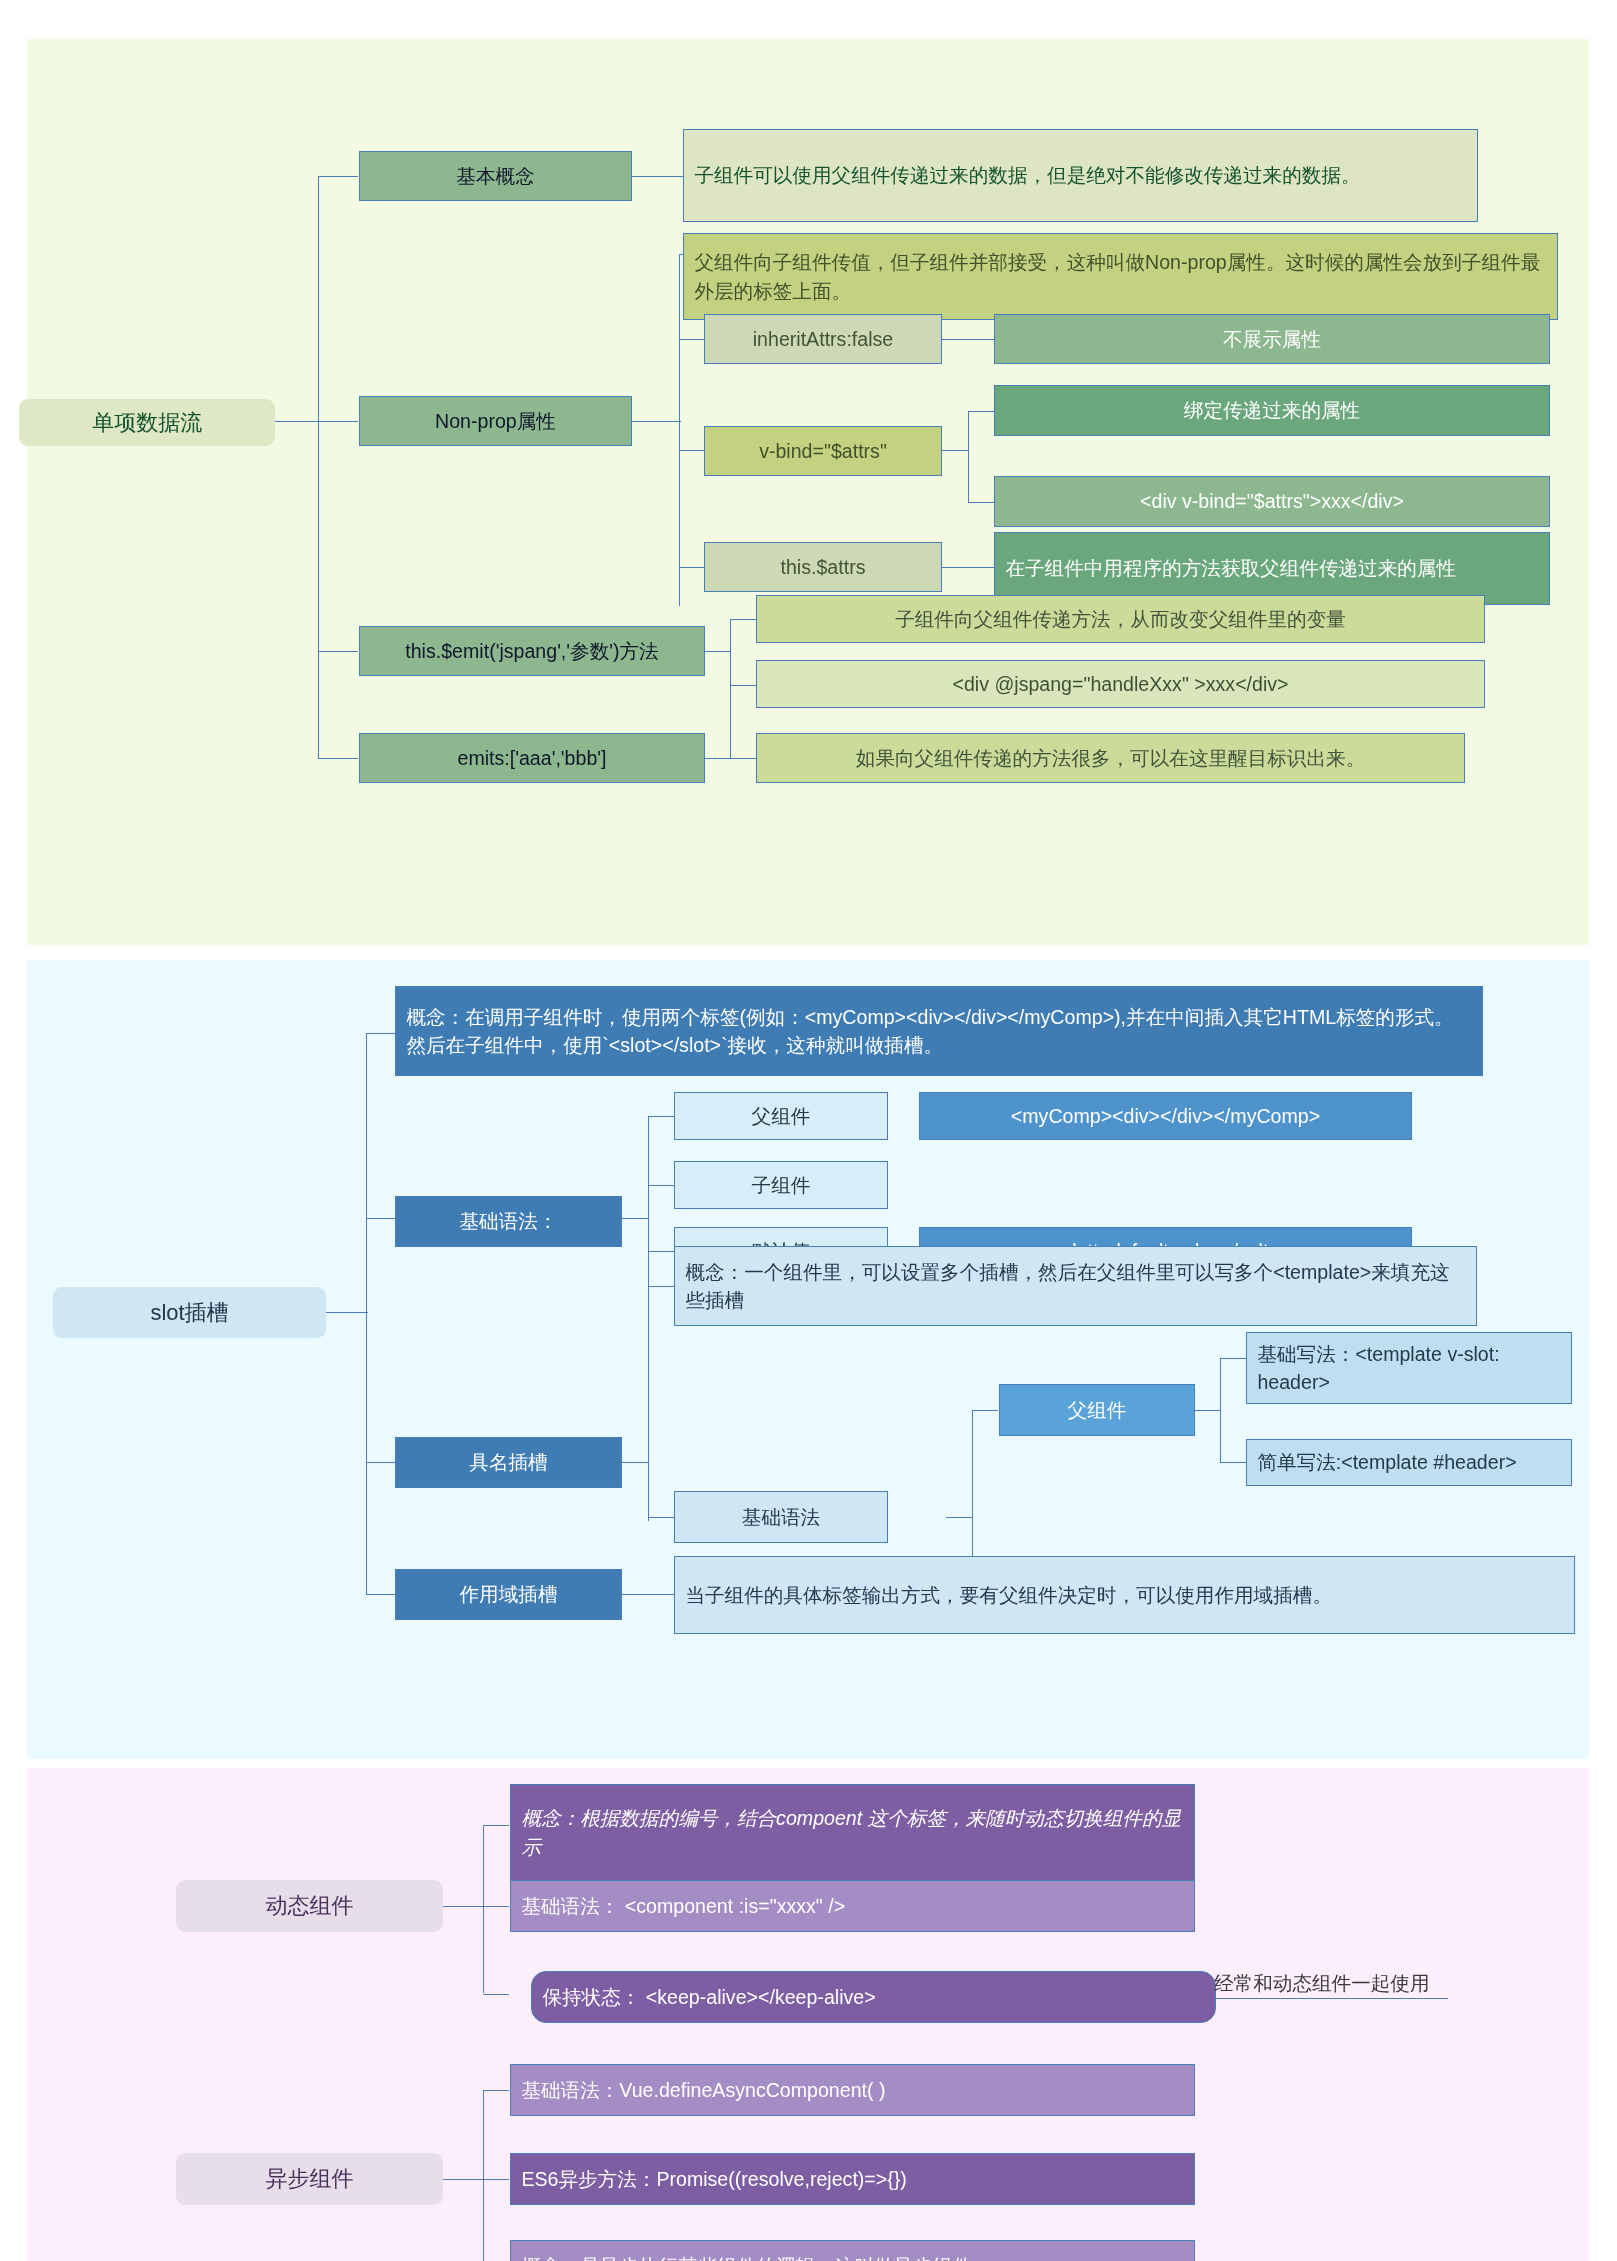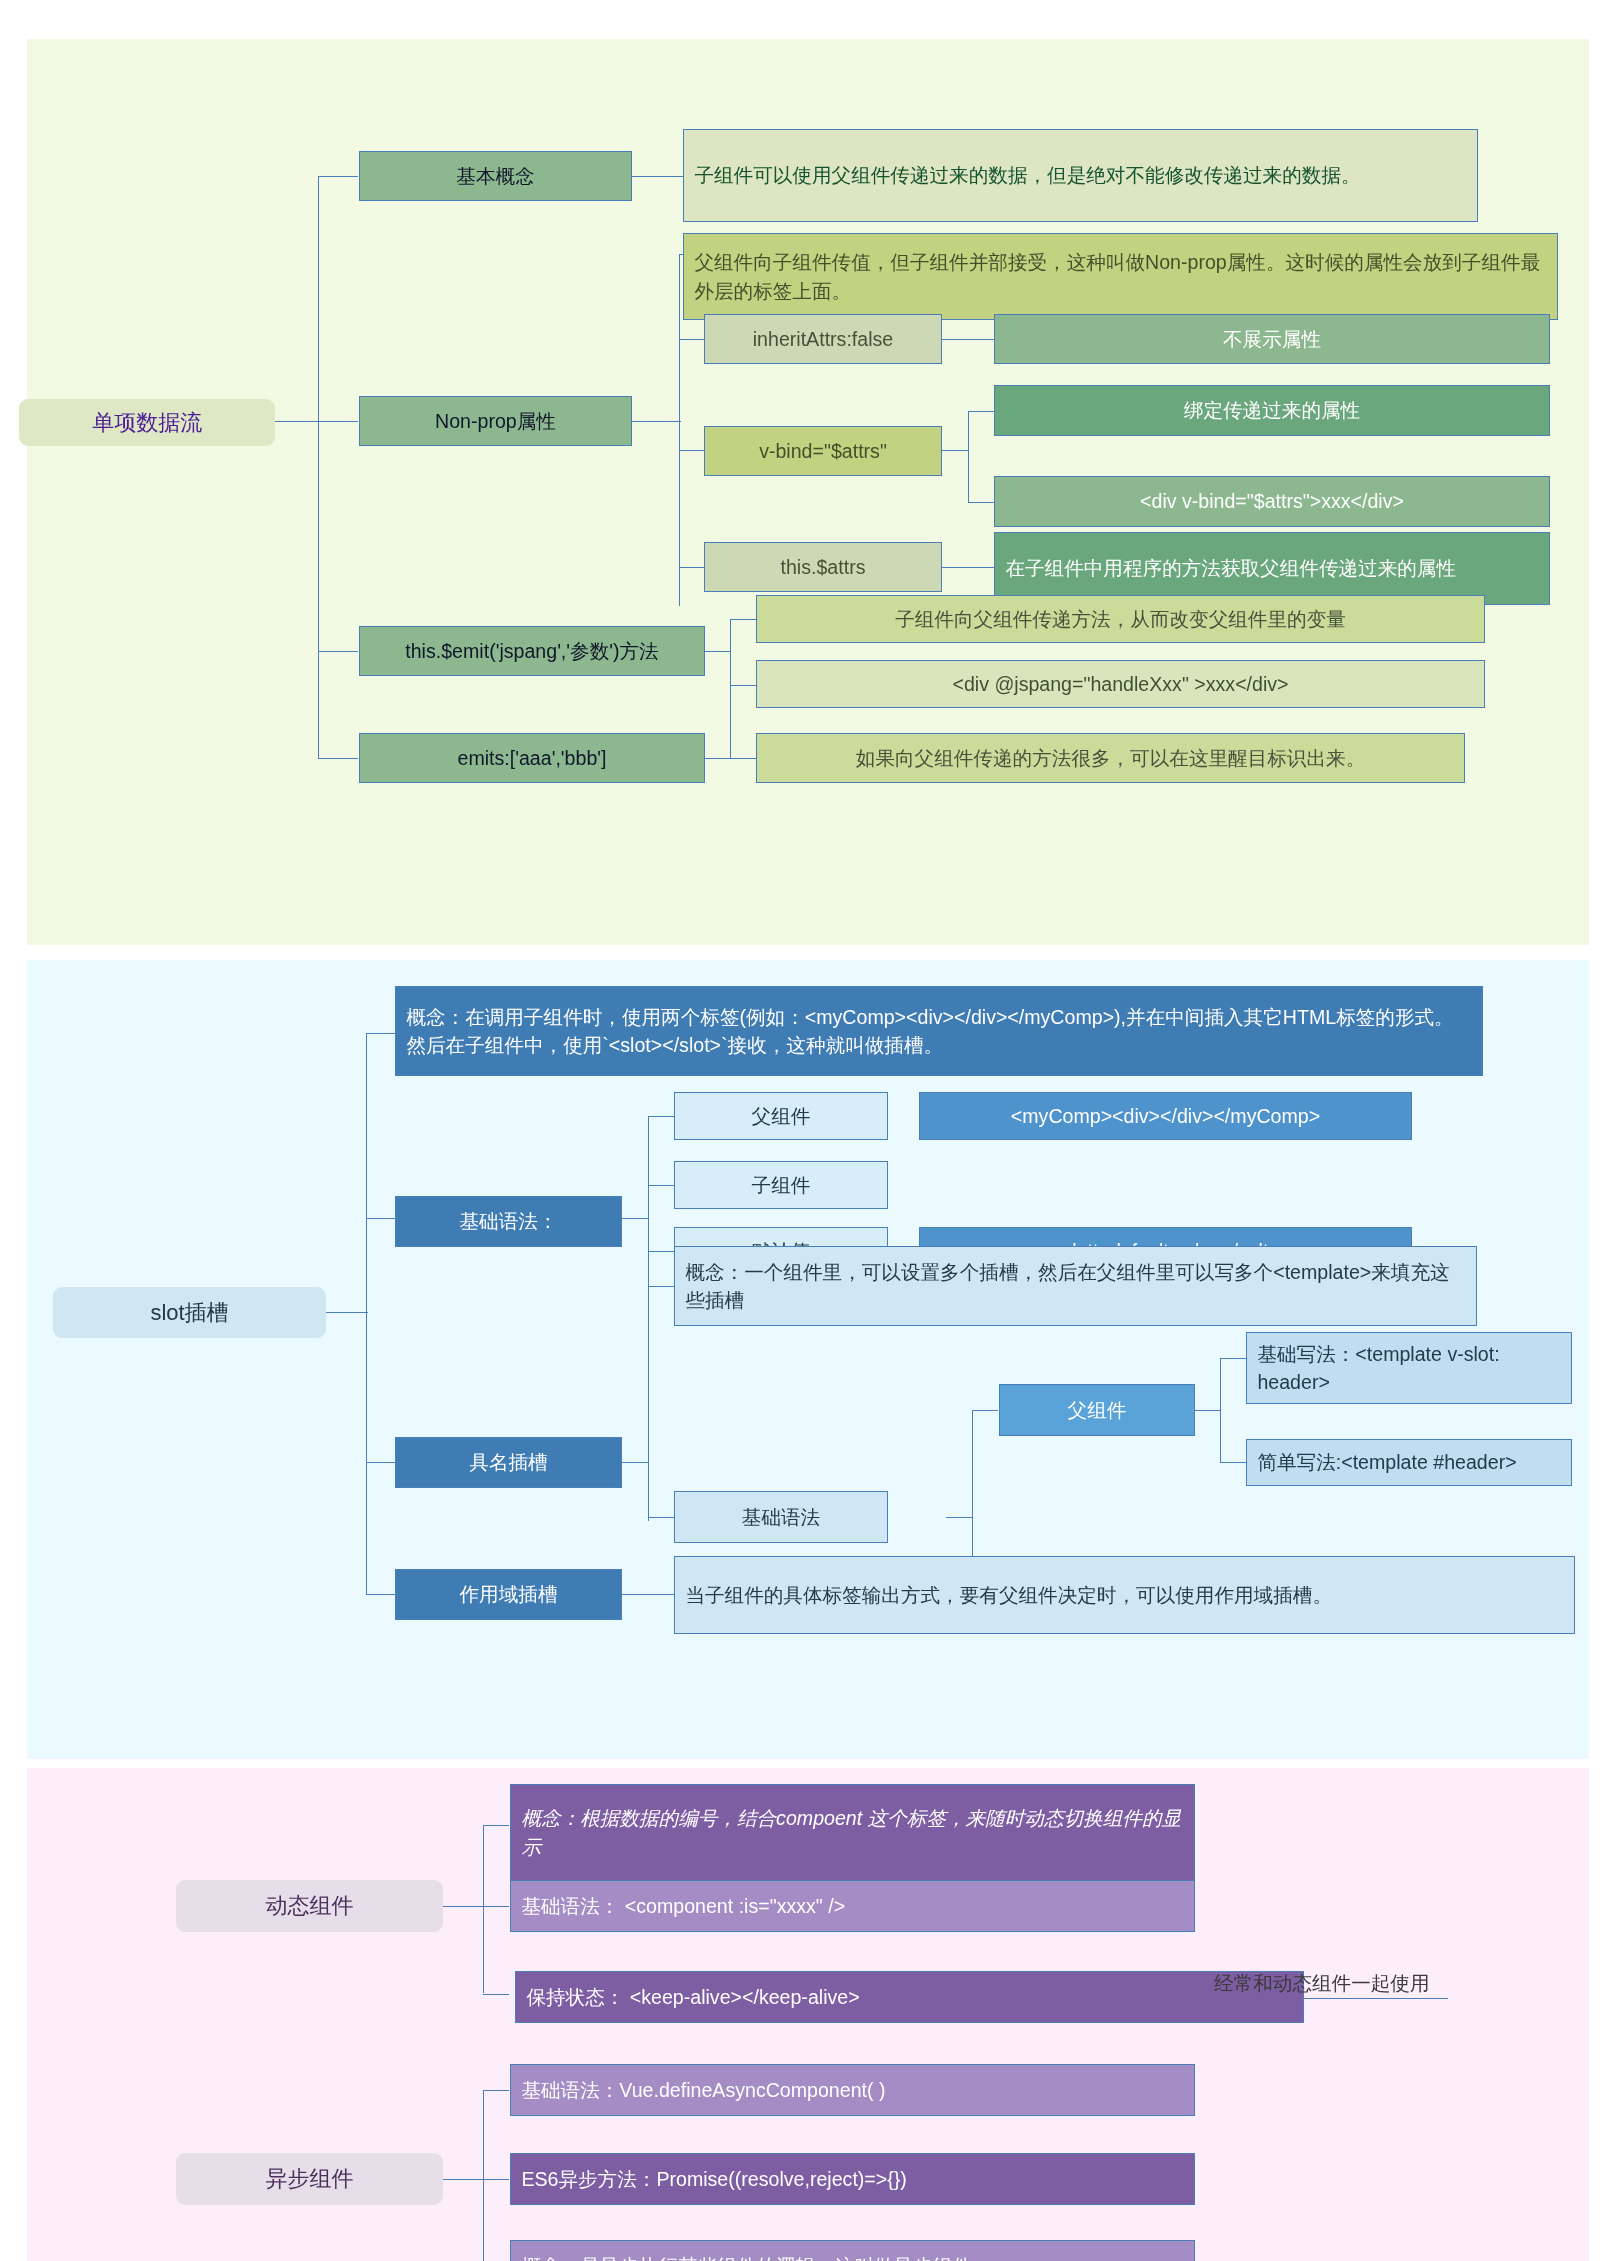--- a/index.html
+++ b/index.html
@@ -16,21 +16,21 @@
   .node.ctr{justify-content:center;text-align:center;}
   .node.lft{justify-content:flex-start;text-align:left;}
   .node .txt{padding:3.9px 10.4px;display:block;width:100%;}
   .node.ctr .txt{text-align:center;}
 
   .root{position:absolute;box-sizing:border-box;border:none;border-radius:9px;
         display:flex;align-items:center;justify-content:center;
         font-size:22px;text-align:center;}
 
   
-  .g-root{background:#dfe8c4;color:#4c1d95;}
+  .g-root{background:#dfe8c4;color:#14532d;}
   .g-mid{background:#8db88f;color:#0f172a;}
   .g-lite{background:#ccd9b4;color:#44523a;}
   .g-olive{background:#c3d281;color:#45502a;}
   .g-pale{background:#dde5c3;color:#14532d;}
   .g-deep{background:#6aa77c;color:#ffffff;}
   .g-mid2{background:#8db88f;color:#ffffff;}
   .g-soft{background:#cbdc9a;color:#44523a;}
   .g-soft2{background:#d9e6bb;color:#3f4f33;}
 
   
@@ -262,21 +262,21 @@
     <div class="root p-root" style="left:149px;top:112px;width:267px;height:52px;">
       <span>动态组件</span>
     </div>
 
     <div class="node lft p-deep" style="left:483px;top:15.6px;width:685px;height:98px;font-style:italic;">
       <span class="txt">概念：根据数据的编号，结合compoent 这个标签，来随时动态切换组件的显示</span>
     </div>
     <div class="node lft p-lite" style="left:483px;top:112px;width:685px;height:52px;">
       <span class="txt">基础语法： &lt;component :is="xxxx" /&gt;</span>
     </div>
-    <div class="node lft p-deep" style="left:488px;top:203px;width:789px;height:52px;">
+    <div class="node lft p-deep" style="left:504px;top:203px;width:685px;height:52px;border-radius:15px;">
       <span class="txt">保持状态： &lt;keep-alive&gt;&lt;/keep-alive&gt;</span>
     </div>
     <div class="note" style="left:1187px;top:202px;">经常和动态组件一起使用</div>
 
     <div class="root p-root" style="left:149px;top:385px;width:267px;height:52px;">
       <span>异步组件</span>
     </div>
 
     <div class="node lft p-lite" style="left:483px;top:296px;width:685px;height:52px;">
       <span class="txt">基础语法：Vue.defineAsyncComponent( )</span>

